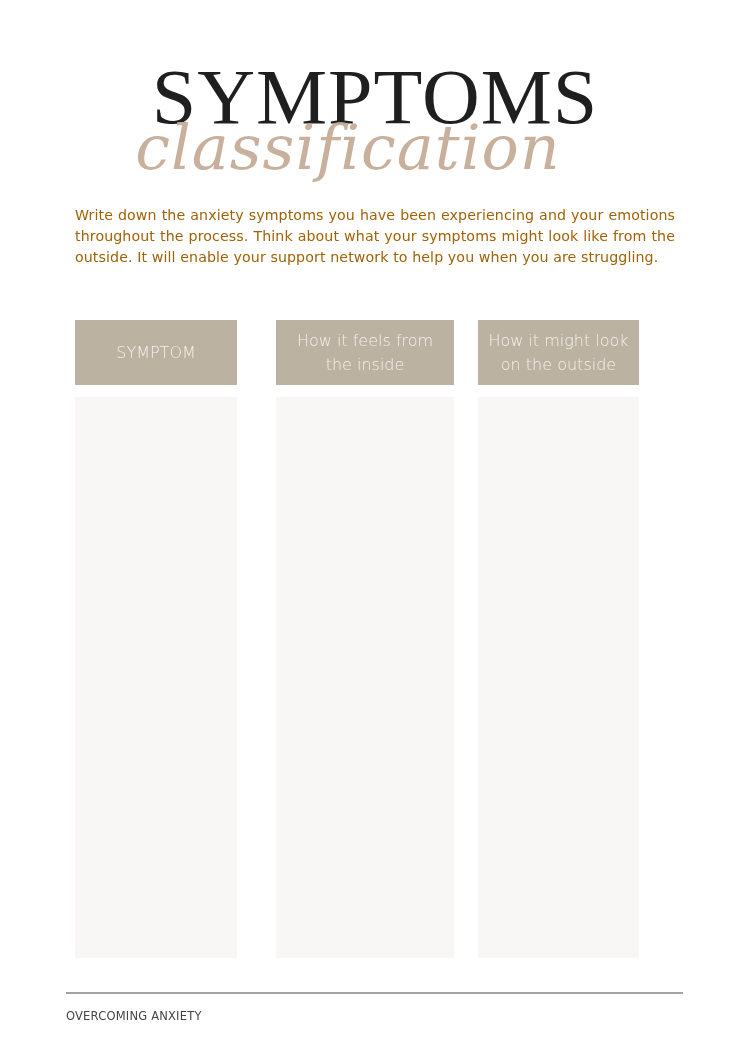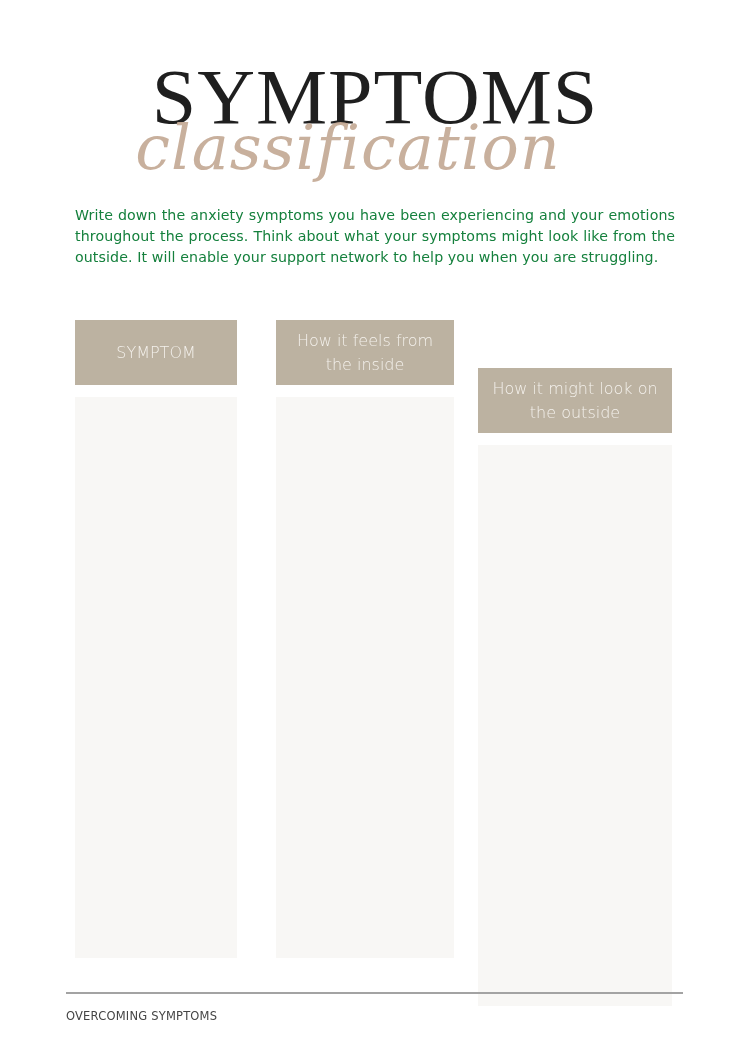--- a/index.html
+++ b/index.html
@@ -15,34 +15,34 @@
   }
   .subtitle {
     position: absolute; left: 0; width: 696px; top: 108px; text-align: center;
     font-family: "DejaVu Serif", serif; font-style: italic;
     font-size: 62px; color: #c6ac98; line-height: 80px; letter-spacing: 1px;
     opacity: 0.95;
   }
   .intro {
     position: absolute; left: 75px; top: 205px; width: 600px;
     font-family: "DejaVu Sans", sans-serif; font-size: 14.2px; line-height: 21px;
-    color: #15803d; text-align: justify; letter-spacing: 0.1px;
+    color: #a16207; text-align: justify; letter-spacing: 0.1px;
   }
   .col-head {
     position: absolute; top: 320px; height: 65px; background: #bcb2a1;
     display: flex; align-items: center; justify-content: center; text-align: center;
     color: #f4f1ec; font-family: "DejaVu Sans", sans-serif; font-size: 16px; line-height: 24px;
     font-weight: 300; box-sizing: border-box; padding: 0 8px;
   }
   .col-body {
     position: absolute; top: 397px; height: 561px; background: #f8f7f5;
   }
   .c1 { left: 75px; width: 162px; }
   .c2 { left: 276px; width: 178px; }
-  .c3 { left: 478px; width: 194px; margin-top: 48px; }
+  .c3 { left: 478px; width: 161px; }
   .footer-line {
     position: absolute; left: 66px; top: 992px; width: 617px; height: 2px; background: #a3a3a3;
   }
   .footer-text {
     position: absolute; left: 66px; top: 1009px; font-family: "DejaVu Sans", sans-serif;
     font-size: 11.5px; color: #444; letter-spacing: 0.2px;
   }
 </style>
 </head>
 <body>
@@ -62,13 +62,13 @@
   <div class="col-head c3">
     <span>How it might look on the outside</span>
   </div>
 
   <div class="col-body c1"></div>
   <div class="col-body c2"></div>
   <div class="col-body c3"></div>
 </div>
 
 <div class="footer-line"></div>
-<div class="footer-text">OVERCOMING SYMPTOMS</div>
+<div class="footer-text">OVERCOMING ANXIETY</div>
 
 </body></html>

